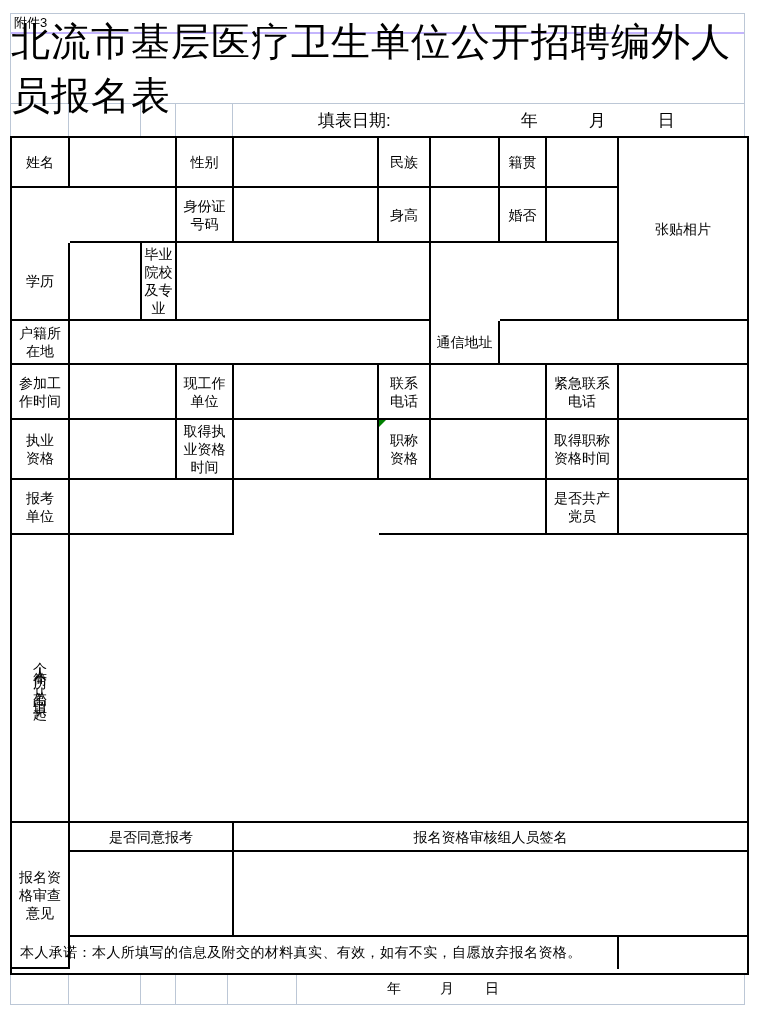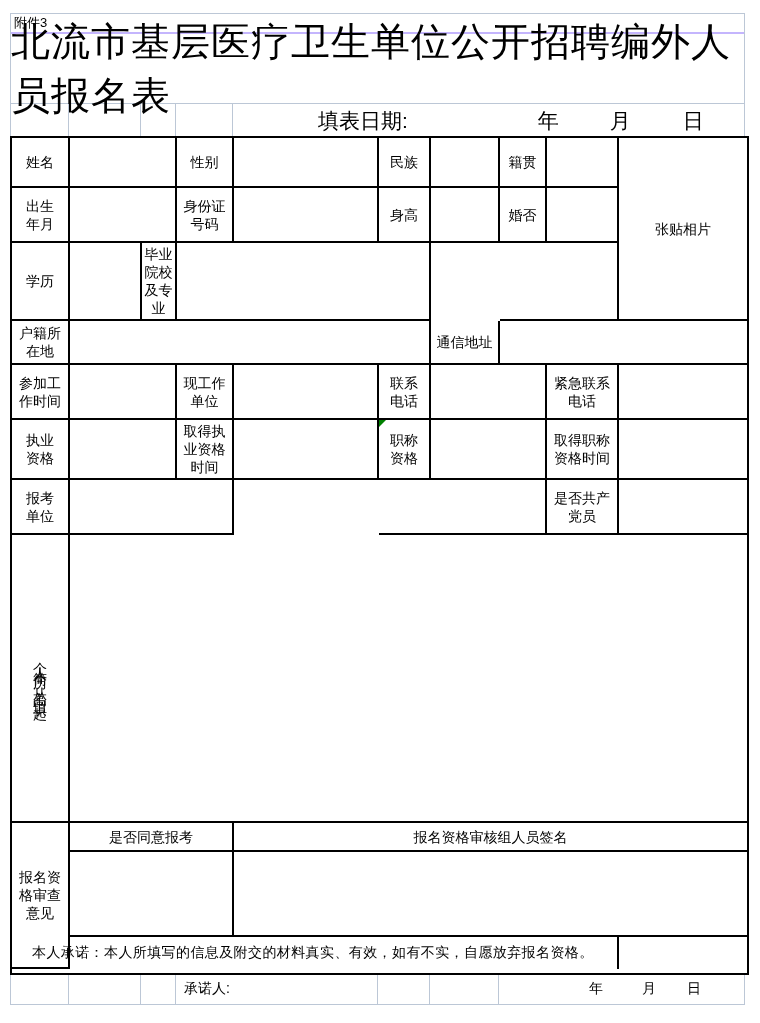--- a/index.html
+++ b/index.html
@@ -13,21 +13,21 @@
   
   .frame{
     position:absolute;left:10px;top:13px;width:735px;height:992px;
     border:1px solid #bcc7d6;box-sizing:border-box;
   }
   .attach-row{height:20px;border-bottom:2px solid #c4b5fd;box-sizing:border-box;
     display:flex;align-items:center;padding-left:3px;font-size:13px;}
   .title-row{height:70px;border-bottom:1px solid #bcc7d6;box-sizing:border-box;
     display:flex;align-items:center;justify-content:center;}
   .title-row .t-txt{font-size:39px;font-weight:normal;letter-spacing:1px;}
-  .date-row{height:33px;display:flex;align-items:stretch;font-size:21px;}
+  .date-row{height:33px;display:flex;align-items:stretch;font-size:17px;}
   .date-row .dcell{border-right:1px solid #bcc7d6;box-sizing:border-box;}
   .date-row .dmain{flex:1;display:flex;align-items:center;}
   .spacer{height:835px;}
   .sign-row{height:33px;display:flex;align-items:stretch;font-size:14px;}
   .sign-row .scell{border-right:1px solid #bcc7d6;box-sizing:border-box;display:flex;align-items:center;}
   .sign-row .slast{flex:1;display:flex;align-items:center;border-right:none;}
 
   
   .tbl{
     position:absolute;left:10px;top:136px;width:739px;height:839px;
@@ -36,21 +36,21 @@
     grid-template-columns:58px 72px 35px 57px 145px 52px 69px 47px 72px 128px;
     grid-template-rows:50px 55px 78px 44px 55px 60px 55px 288px 29px 85px 32px;
     background:#fff;font-size:14px;
   }
   .c{border-right:2px solid #000;border-bottom:2px solid #000;box-sizing:border-box;position:relative;}
   .nr{border-right:none;}
   .nb{border-bottom:none;}
   .lbl{display:flex;align-items:center;justify-content:center;text-align:center;
     white-space:pre-line;line-height:18px;}
   .blank{background:#fff;}
-  .promise{display:flex;align-items:center;padding-left:20px;font-size:14px;letter-spacing:0.4px;}
+  .promise{display:flex;align-items:center;padding-left:8px;font-size:14px;letter-spacing:0.4px;}
   .vcell{display:flex;align-items:center;justify-content:center;}
   .vtext{writing-mode:vertical-rl;text-orientation:mixed;font-size:14px;letter-spacing:5px;line-height:1.2;}
   .err-tri{position:absolute;left:0;top:0;width:0;height:0;
     border-top:7px solid #008000;border-right:7px solid transparent;}
 </style>
 </head>
 <body>
 
 <div class="sheet">
 
@@ -76,23 +76,20 @@
         <span style="margin-left:52px">日</span>
       </div>
     </div>
 
     <div class="spacer"></div>
 
     <div class="sign-row">
       <div class="scell" style="width:58px"></div>
       <div class="scell" style="width:72px"></div>
       <div class="scell" style="width:35px"></div>
-      <div class="scell" style="width:202px;padding-left:8px">
-        <span>承诺人:</span>
-      </div>
       <div class="scell" style="width:52px"></div>
       <div class="scell" style="width:69px"></div>
       <div class="slast">
         <span style="margin-left:90px">年</span>
         <span style="margin-left:39px">月</span>
         <span style="margin-left:31px">日</span>
       </div>
     </div>
 
   </div>
@@ -102,22 +99,20 @@
     <div class="c lbl" style="grid-area:1/1/2/2">姓名</div>
     <div class="c blank" style="grid-area:1/2/2/4"></div>
     <div class="c lbl" style="grid-area:1/4/2/5">性别</div>
     <div class="c blank" style="grid-area:1/5/2/6"></div>
     <div class="c lbl" style="grid-area:1/6/2/7">民族</div>
     <div class="c blank" style="grid-area:1/7/2/8"></div>
     <div class="c lbl" style="grid-area:1/8/2/9">籍贯</div>
     <div class="c blank" style="grid-area:1/9/2/10"></div>
     <div class="c lbl nr" style="grid-area:1/10/4/11">张贴相片</div>
 
-    <div class="c lbl" style="grid-area:2/1/3/2">出生
-年月</div>
     <div class="c blank" style="grid-area:2/2/3/4"></div>
     <div class="c lbl" style="grid-area:2/4/3/5">身份证
 号码</div>
     <div class="c blank" style="grid-area:2/5/3/6"></div>
     <div class="c lbl" style="grid-area:2/6/3/7">身高</div>
     <div class="c blank" style="grid-area:2/7/3/8"></div>
     <div class="c lbl" style="grid-area:2/8/3/9">婚否</div>
     <div class="c blank" style="grid-area:2/9/3/10"></div>
 
     <div class="c lbl" style="grid-area:3/1/4/2">学历</div>

